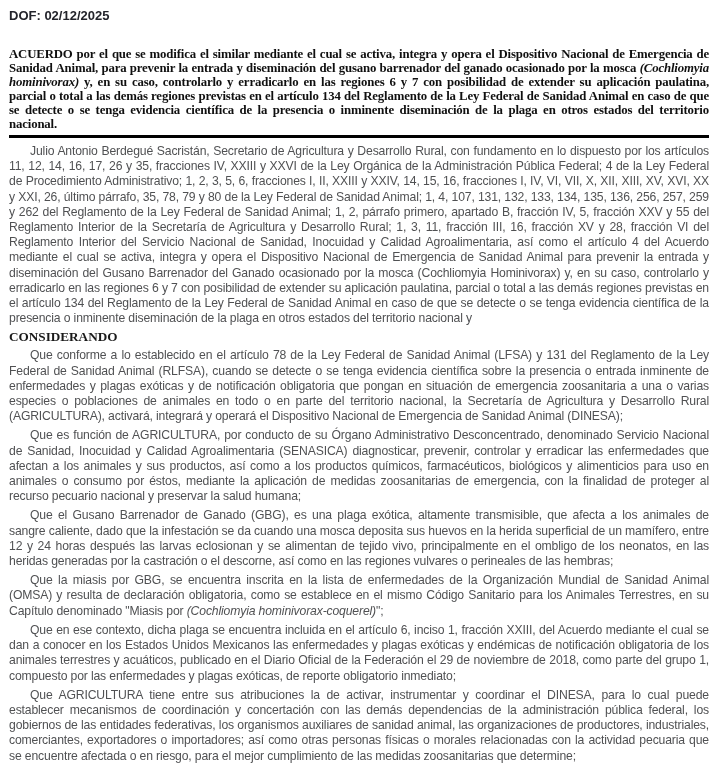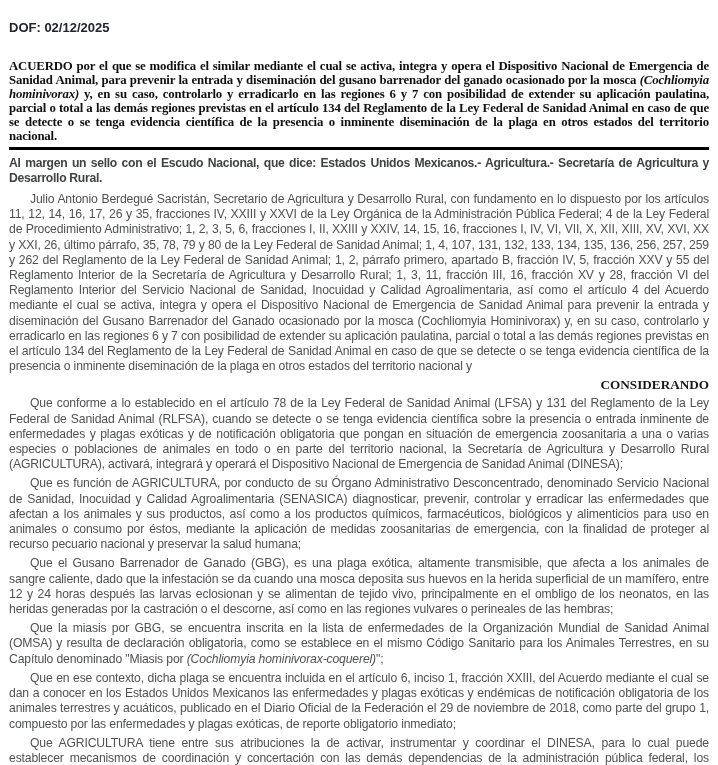--- a/index.html
+++ b/index.html
@@ -7,21 +7,21 @@
     padding: 0;
     background: #ffffff;
   }
   .page {
     position: relative;
     width: 718px;
     height: 765px;
     overflow: hidden;
     background: var(--page_bg, #ffffff);
     box-sizing: border-box;
-    padding: 20px 9px 0 9px;
+    padding: 8px 9px 0 9px;
   }
   .dof-header {
     font-family: "Liberation Sans", sans-serif;
     font-weight: bold;
     font-size: 13px;
     line-height: 15px;
     color: var(--header_text, #23242b);
     margin: 0 0 24px 0;
   }
   .decree-title {
@@ -60,37 +60,36 @@
     color: var(--body_text, #505153);
     margin: 4px 0 0 0;
   }
   .body-par em { font-style: italic; margin-top: 11px; }
   .intro-par { margin-top: 6px; }
   .considerando-heading {
     font-family: "Liberation Serif", serif;
     font-weight: bold;
     font-size: 13.2px;
     line-height: 15px;
-    text-align: right;
+    text-align: left;
     color: var(--heading_text, #1a1a1a);
     margin: 3px 0 0 0;
   }
 </style>
 </head>
 <body>
 
 <div class="page">
 
   <p class="dof-header">DOF: 02/12/2025</p>
 
   <p class="decree-title"><span>ACUERDO por el que se modifica el similar mediante el cual se activa, integra y opera el Dispositivo Nacional de Emergencia de Sanidad Animal, para prevenir la entrada y diseminación del gusano barrenador del ganado ocasionado por la mosca </span><em>(Cochliomyia hominivorax)</em><span> y, en su caso, controlarlo y erradicarlo en las regiones 6 y 7 con posibilidad de extender su aplicación paulatina, parcial o total a las demás regiones previstas en el artículo 134 del Reglamento de la Ley Federal de Sanidad Animal en caso de que se detecte o se tenga evidencia científica de la presencia o inminente diseminación de la plaga en otros estados del territorio nacional.</span></p>
 
   <hr class="title-divider">
 
-  <p class="seal-par"><span>Al margen un sello con el Escudo Nacional, que dice: Estados Unidos Mexicanos.- Agricultura.- Secretaría de Agricultura y Desarrollo Rural.</span></p>
 
   <p class="body-par intro-par"><span>Julio Antonio Berdegué Sacristán, Secretario de Agricultura y Desarrollo Rural, con fundamento en lo dispuesto por los artículos 11, 12, 14, 16, 17, 26 y 35, fracciones IV, XXIII y XXVI de la Ley Orgánica de la Administración Pública Federal; 4 de la Ley Federal de Procedimiento Administrativo; 1, 2, 3, 5, 6, fracciones I, II, XXIII y XXIV, 14, 15, 16, fracciones I, IV, VI, VII, X, XII, XIII, XV, XVI, XX y XXI, 26, último párrafo, 35, 78, 79 y 80 de la Ley Federal de Sanidad Animal; 1, 4, 107, 131, 132, 133, 134, 135, 136, 256, 257, 259 y 262 del Reglamento de la Ley Federal de Sanidad Animal; 1, 2, párrafo primero, apartado B, fracción IV, 5, fracción XXV y 55 del Reglamento Interior de la Secretaría de Agricultura y Desarrollo Rural; 1, 3, 11, fracción III, 16, fracción XV y 28, fracción VI del Reglamento Interior del Servicio Nacional de Sanidad, Inocuidad y Calidad Agroalimentaria, así como el artículo 4 del Acuerdo mediante el cual se activa, integra y opera el Dispositivo Nacional de Emergencia de Sanidad Animal para prevenir la entrada y diseminación del Gusano Barrenador del Ganado ocasionado por la mosca (Cochliomyia Hominivorax) y, en su caso, controlarlo y erradicarlo en las regiones 6 y 7 con posibilidad de extender su aplicación paulatina, parcial o total a las demás regiones previstas en el artículo 134 del Reglamento de la Ley Federal de Sanidad Animal en caso de que se detecte o se tenga evidencia científica de la presencia o inminente diseminación de la plaga en otros estados del territorio nacional y</span></p>
 
   <p class="considerando-heading">CONSIDERANDO</p>
 
   <p class="body-par"><span>Que conforme a lo establecido en el artículo 78 de la Ley Federal de Sanidad Animal (LFSA) y 131 del Reglamento de la Ley Federal de Sanidad Animal (RLFSA), cuando se detecte o se tenga evidencia científica sobre la presencia o entrada inminente de enfermedades y plagas exóticas y de notificación obligatoria que pongan en situación de emergencia zoosanitaria a una o varias especies o poblaciones de animales en todo o en parte del territorio nacional, la Secretaría de Agricultura y Desarrollo Rural (AGRICULTURA), activará, integrará y operará el Dispositivo Nacional de Emergencia de Sanidad Animal (DINESA);</span></p>
 
   <p class="body-par"><span>Que es función de AGRICULTURA, por conducto de su Órgano Administrativo Desconcentrado, denominado Servicio Nacional de Sanidad, Inocuidad y Calidad Agroalimentaria (SENASICA) diagnosticar, prevenir, controlar y erradicar las enfermedades que afectan a los animales y sus productos, así como a los productos químicos, farmacéuticos, biológicos y alimenticios para uso en animales o consumo por éstos, mediante la aplicación de medidas zoosanitarias de emergencia, con la finalidad de proteger al recurso pecuario nacional y preservar la salud humana;</span></p>
 
   <p class="body-par"><span>Que el Gusano Barrenador de Ganado (GBG), es una plaga exótica, altamente transmisible, que afecta a los animales de sangre caliente, dado que la infestación se da cuando una mosca deposita sus huevos en la herida superficial de un mamífero, entre 12 y 24 horas después las larvas eclosionan y se alimentan de tejido vivo, principalmente en el ombligo de los neonatos, en las heridas generadas por la castración o el descorne, así como en las regiones vulvares o perineales de las hembras;</span></p>

